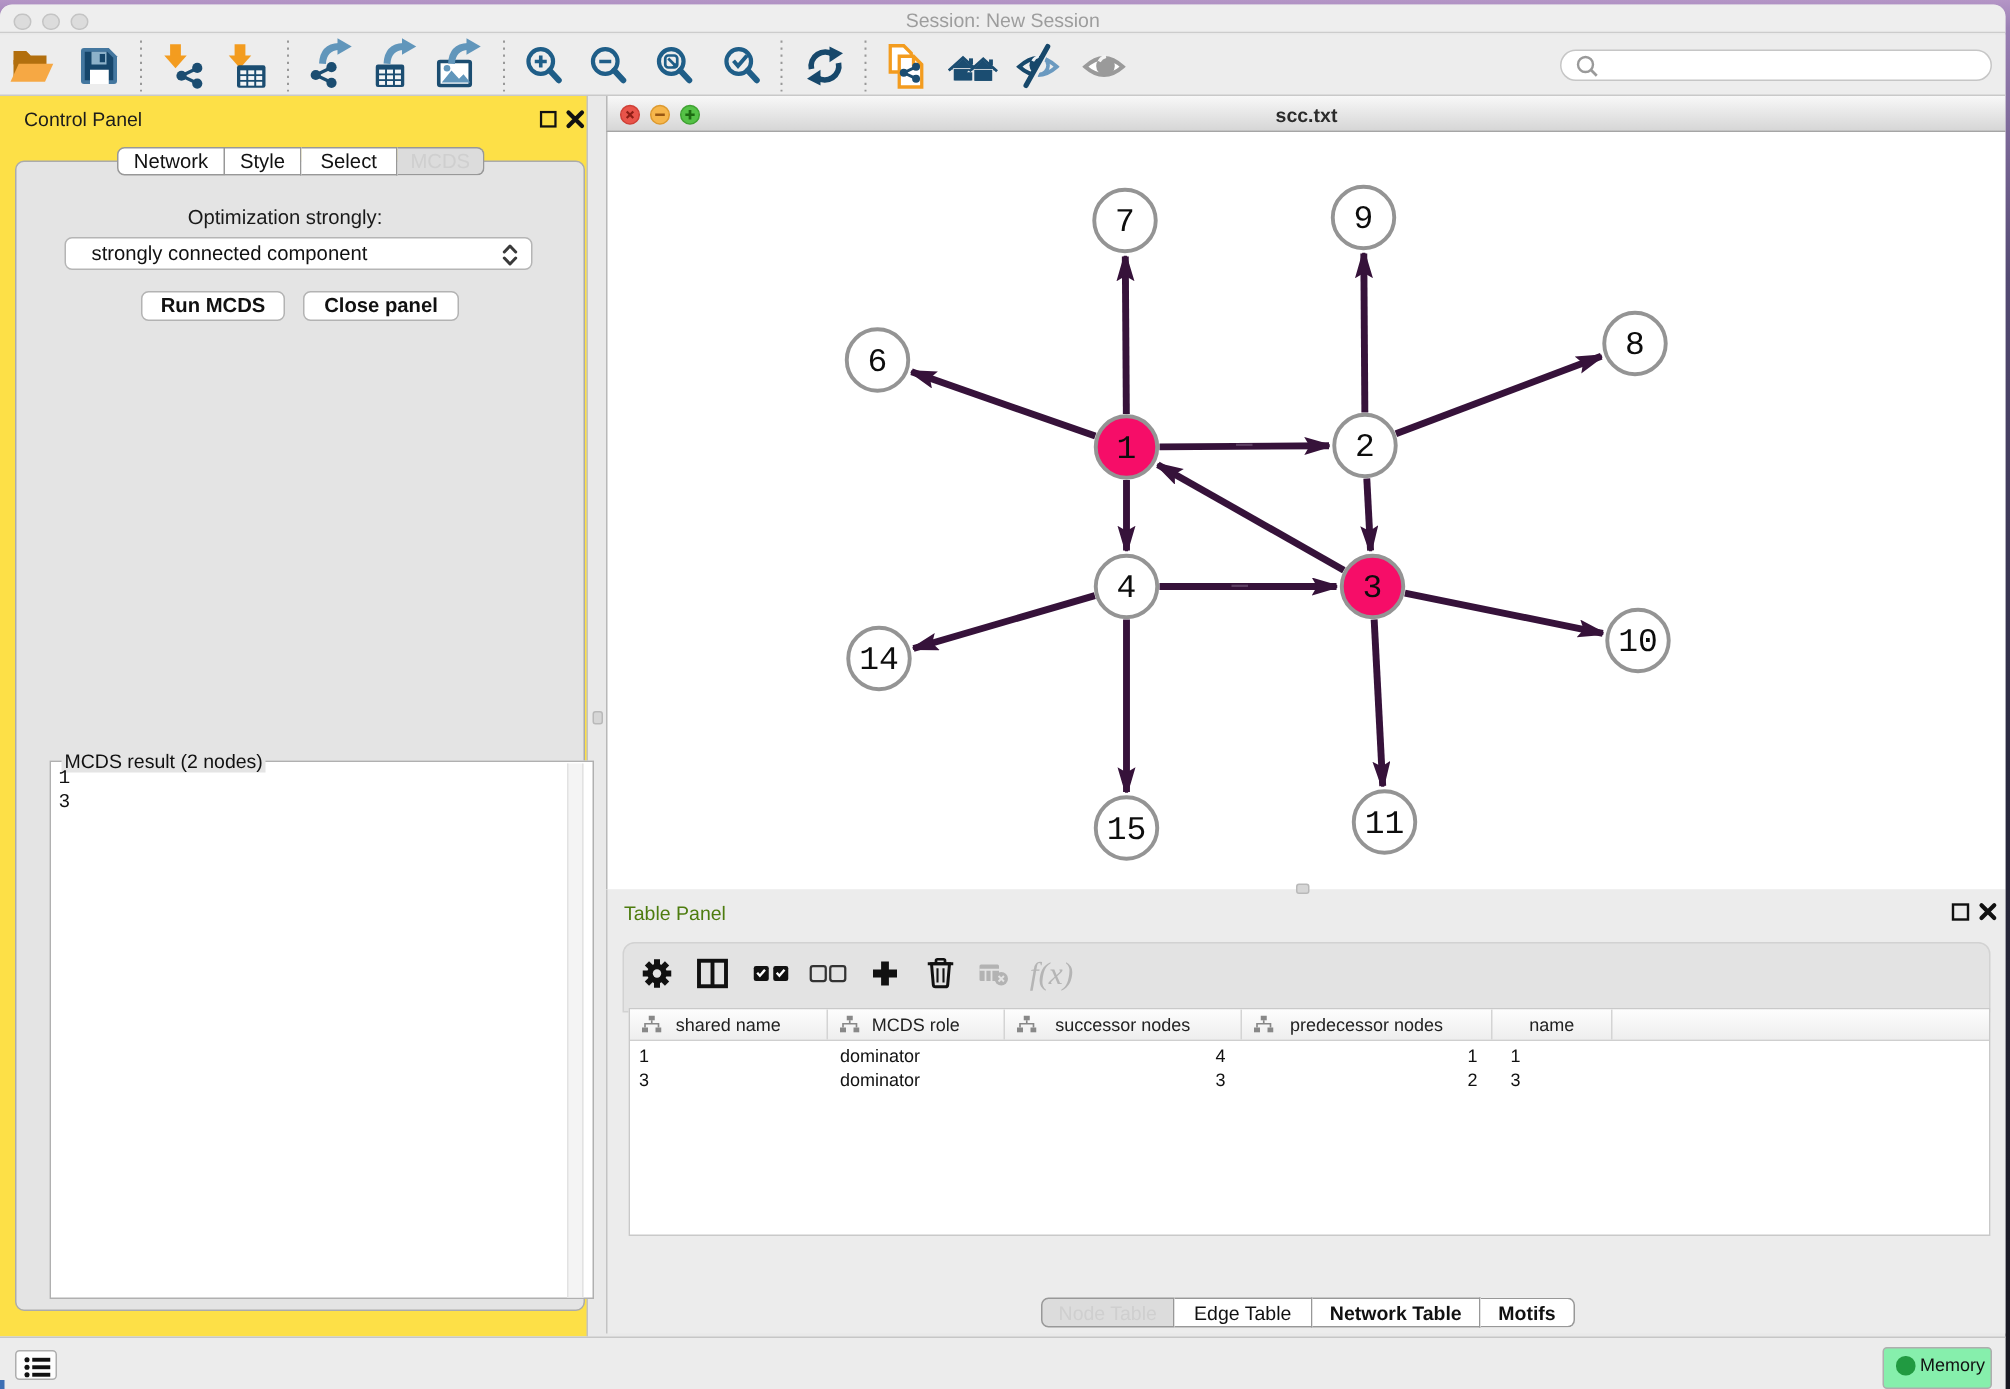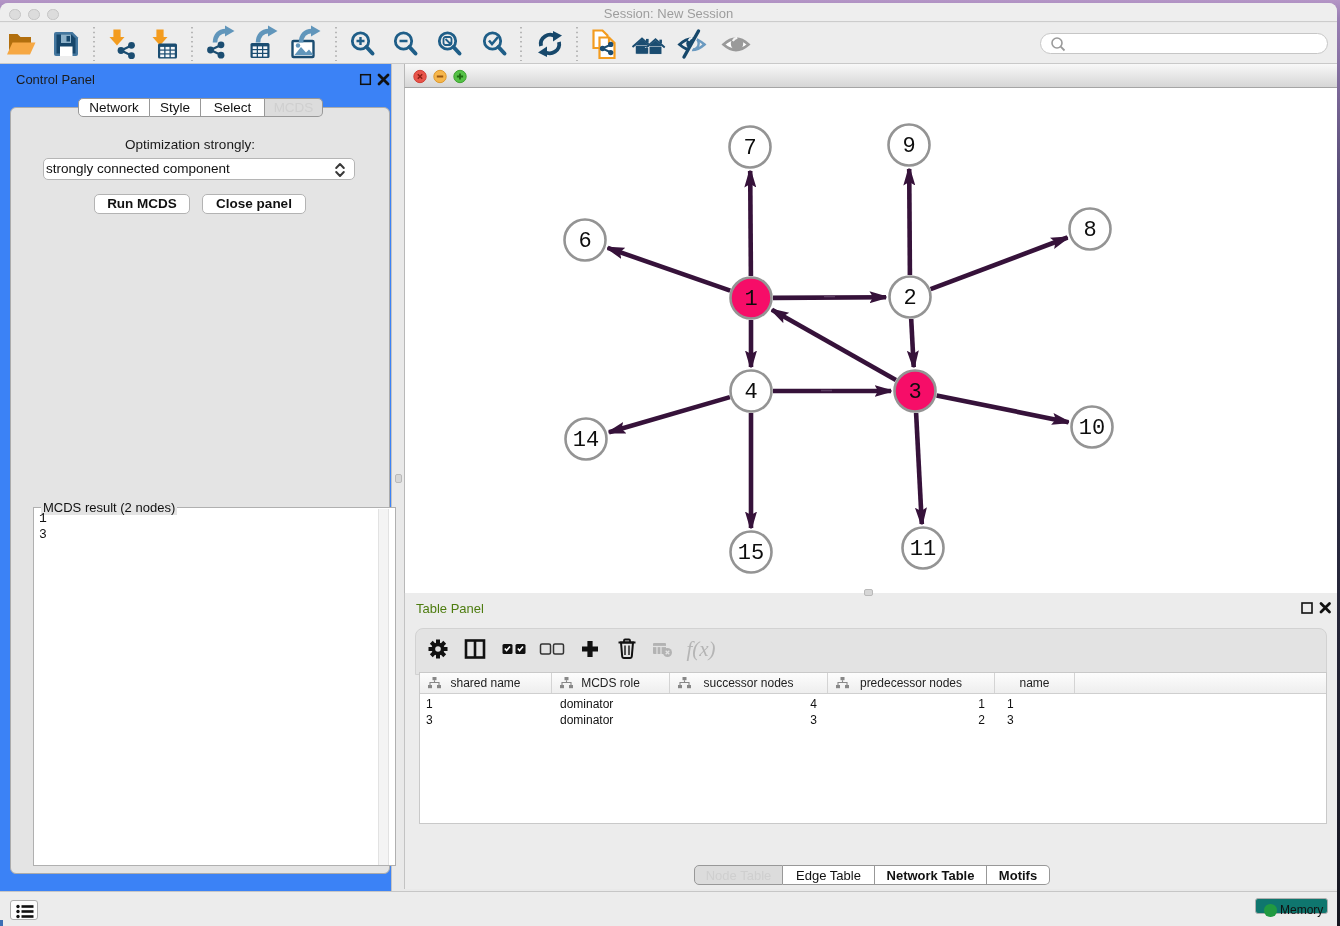--- a/index.html
+++ b/index.html
@@ -9,30 +9,30 @@
 .abs { position:absolute; }
 
 #titlebar { left:0; top:0; width:1337px; height:19px; background:#eeeeee; border-bottom:1px solid #cccccc; border-radius:8px 8px 0 0; }
 .tl { position:absolute; top:5.5px; width:11.5px; height:11.5px; border-radius:50%; background:#dcdcdc; border:1px solid #c4c4c4; }
 #wtitle { left:0; top:3px; width:1337px; text-align:center; font-size:13px; color:#9d9d9d; }
 
 #toolbar { left:0; top:20px; width:1337px; height:41px; background:#ededed; border-bottom:1px solid #c9c9c9; }
 
 #search { left:1040px; top:30px; width:288px; height:21px; background:#ffffff; border:1px solid #c6c6c6; border-radius:11px; }
 
-#cpanel { left:0; top:61px; width:392px; height:827px; background:#3b82f6; border-right:1px solid #c3c3c3; }
+#cpanel { left:0; top:61px; width:392px; height:827px; background:#fde047; border-right:1px solid #c3c3c3; }
 #cptitle { left:16px; top:8px; font-size:13px; color:#1c1c1c; }
 .tabrow { position:absolute; display:flex; }
 .tab { height:19px; font-size:13.5px; color:#111; background:#ffffff; border:1px solid #989898; border-left:none; text-align:center; line-height:18px; }
 .tab.first { border-left:1px solid #989898; border-radius:5px 0 0 5px; }
 .tab.last { border-radius:0 5px 5px 0; }
 .tab.dim { background:#dcdcdc; color:#cfcfcf; }
 #cpbox { left:10px; top:43px; width:380px; height:767px; background:#e4e4e4; border:1px solid #ababab; border-radius:6px; }
 #optlabel { left:0; top:73px; width:380px; text-align:center; font-size:13.5px; color:#1a1a1a; }
-#combo { left:43px; top:94px; width:312px; height:22px; background:#ffffff; border:1px solid #b5b5b5; border-radius:5px; font-size:13.5px; color:#111; line-height:20px; padding-left:2px; }
+#combo { left:43px; top:94px; width:312px; height:22px; background:#ffffff; border:1px solid #b5b5b5; border-radius:5px; font-size:13.5px; color:#111; line-height:20px; padding-left:17px; }
 .btn { position:absolute; height:20px; background:#ffffff; border:1px solid #b3b3b3; border-radius:5px; font-size:13.5px; color:#111; text-align:center; line-height:18px;font-weight:bold; }
 #grp { left:17px; top:443px; width:363px; height:359px; background:#ffffff; border:1px solid #b0b0b0;margin-left:16px; }
 #grplabel { left:7px; top:-8px; font-size:13px; color:#111; background:#e4e4e4; padding:0 2px; }
 #grptext { left:5px; top:3px; font-size:13px; color:#111; font-family:"Liberation Mono",monospace; line-height:15.5px; }
 #grpsb { right:6px; top:1px; width:11px; height:356px; background:#f4f4f4; border-left:1px solid #e2e2e2; border-right:1px solid #e2e2e2; }
 
 #nettitle { left:404px; top:61px; width:933px; height:24px; background:linear-gradient(180deg,#f8f8f8,#d6d6d6); border-bottom:1px solid #a5a5a5; border-left:1px solid #b8b8b8; }
 #scctitle { left:0; top:5px; width:100%; text-align:center; font-size:13px; font-weight:bold; color:#2b2b2b; }
 #canvas { left:404px; top:85px; width:933px; height:505px; background:#ffffff; border-left:1px solid #b8b8b8; }
 
@@ -40,21 +40,21 @@
 #tptitle { left:11px; top:8px; font-size:13px; color:#4d7c0f; }
 #ttoolbar { left:10px; top:35px; width:912px; height:47px; background:#e3e3e3; border:1px solid #d2d2d2; border-radius:8px 8px 0 0; }
 #ttable { left:14px; top:79px; width:908px; height:152px; background:#ffffff; border:1px solid #c9c9c9; }
 #thead { left:0; top:0; width:906px; height:21px; background:linear-gradient(180deg,#fdfdfd,#eeeeee); border-bottom:1px solid #cfcfcf; }
 .hcell { position:absolute; top:0; height:20px; border-right:1px solid #d4d4d4; font-size:12px; color:#222; text-align:center; line-height:20px; }
 .trow { position:absolute; font-size:12px; color:#111; }
 
 
 #statusbar { left:0; top:888px; width:1337px; height:35px; background:#ececec; border-top:1px solid #c6c6c6; }
 #listbtn { left:10px; top:8px; width:28px; height:20px; background:#fdfdfd; border:1px solid #aeaeae; border-radius:3px; }
-#membtn { left:1255px; top:6px; width:73px; height:16px; background:#0f766e; border:1px solid #aeaeae; border-radius:3px; font-size:12px; color:#111;text-decoration:underline; }
+#membtn { left:1255px; top:6px; width:73px; height:28px; background:#86efac; border:1px solid #aeaeae; border-radius:3px; font-size:12px; color:#111;text-decoration:underline; }
 </style>
 </head>
 <body>
 <div id="win">
   <div id="titlebar" class="abs">
     <div class="tl" style="left:9px;"></div>
     <div class="tl" style="left:28px;"></div>
     <div class="tl" style="left:47px;"></div>
     <div id="wtitle" class="abs">Session: New Session</div>
   </div>
@@ -262,20 +262,21 @@
 
   <div id="nettitle" class="abs">
     <svg width="70" height="24" style="position:absolute;left:0;top:0;">
       <circle cx="15" cy="12.5" r="6.2" fill="#e8544a" stroke="#cf4037" stroke-width="1"></circle>
       <path d="M12.8,10.3 l4.4,4.4 M17.2,10.3 l-4.4,4.4" stroke="#8e1e15" stroke-width="1.5"></path>
       <circle cx="35" cy="12.5" r="6.2" fill="#f6b64b" stroke="#dd9a2f" stroke-width="1"></circle>
       <line x1="31.8" y1="12.5" x2="38.2" y2="12.5" stroke="#985712" stroke-width="1.8"></line>
       <circle cx="55" cy="12.5" r="6.2" fill="#54c146" stroke="#3fa232" stroke-width="1"></circle>
       <path d="M55,9.4 v6.2 M51.9,12.5 h6.2" stroke="#1d6a12" stroke-width="1.8"></path>
     </svg>
+    <div id="scctitle" class="abs">scc.txt</div>
   </div>
   <div id="canvas" class="abs">
       <svg width="933" height="505" viewBox="0 0 933 505" style="position:absolute;left:0;top:0;">
 <defs>
           <marker id="ah" markerUnits="userSpaceOnUse" markerWidth="20" markerHeight="14" refX="16.5" refY="6" orient="auto">
             <path d="M0,0 L17,5 L17,7 L0,12 L3.5,6 z" fill="#36123a"></path>
           </marker>
         </defs>
 <line x1="345.9" y1="188.0" x2="345.2" y2="83.0" stroke="#36123a" stroke-width="4.6" marker-end="url(#ah)"></line>
 <line x1="325.2" y1="202.7" x2="202.7" y2="159.9" stroke="#36123a" stroke-width="4.6" marker-end="url(#ah)"></line>

